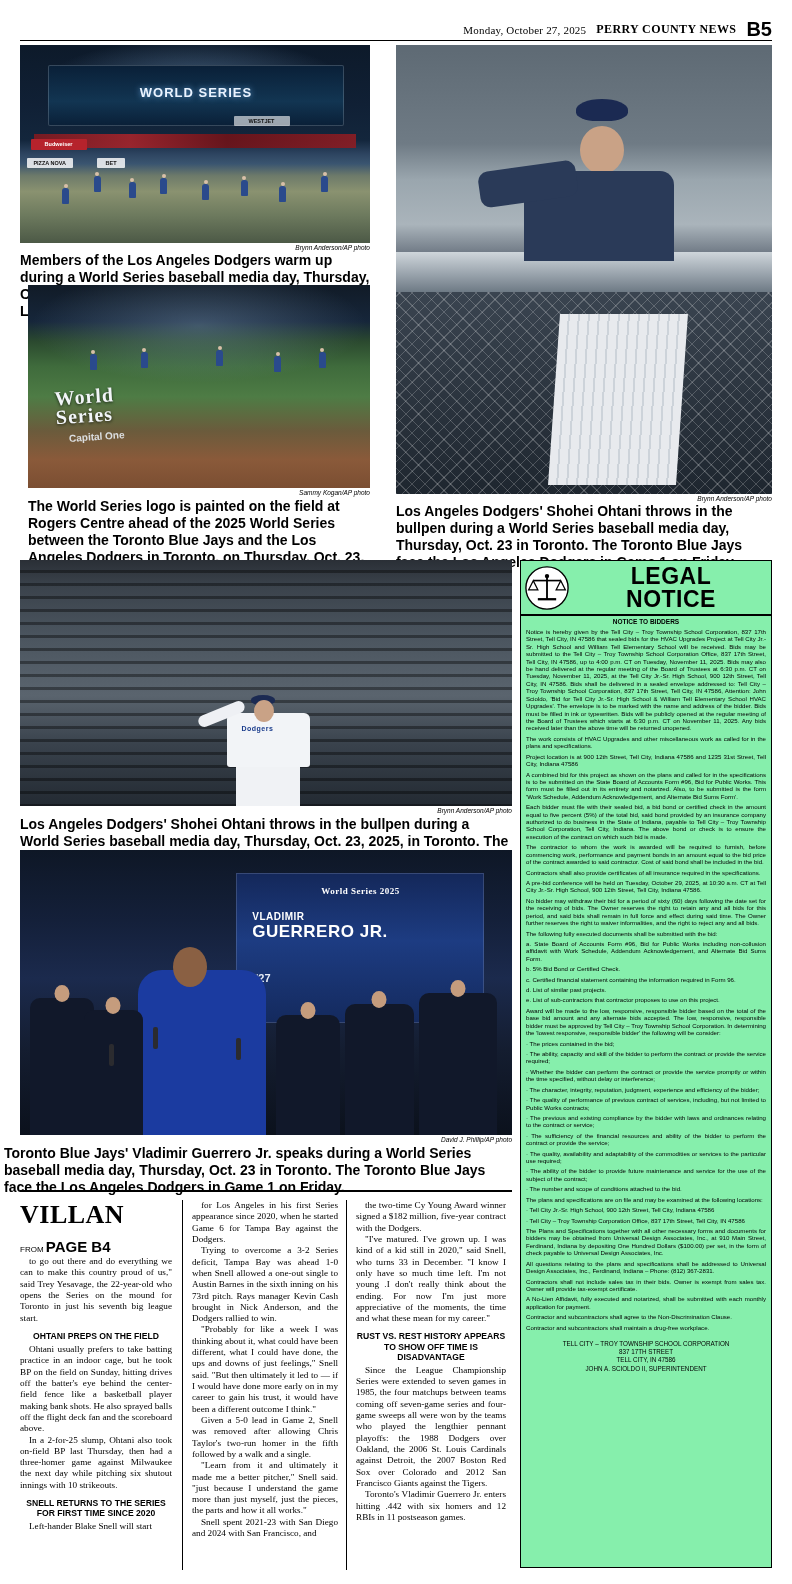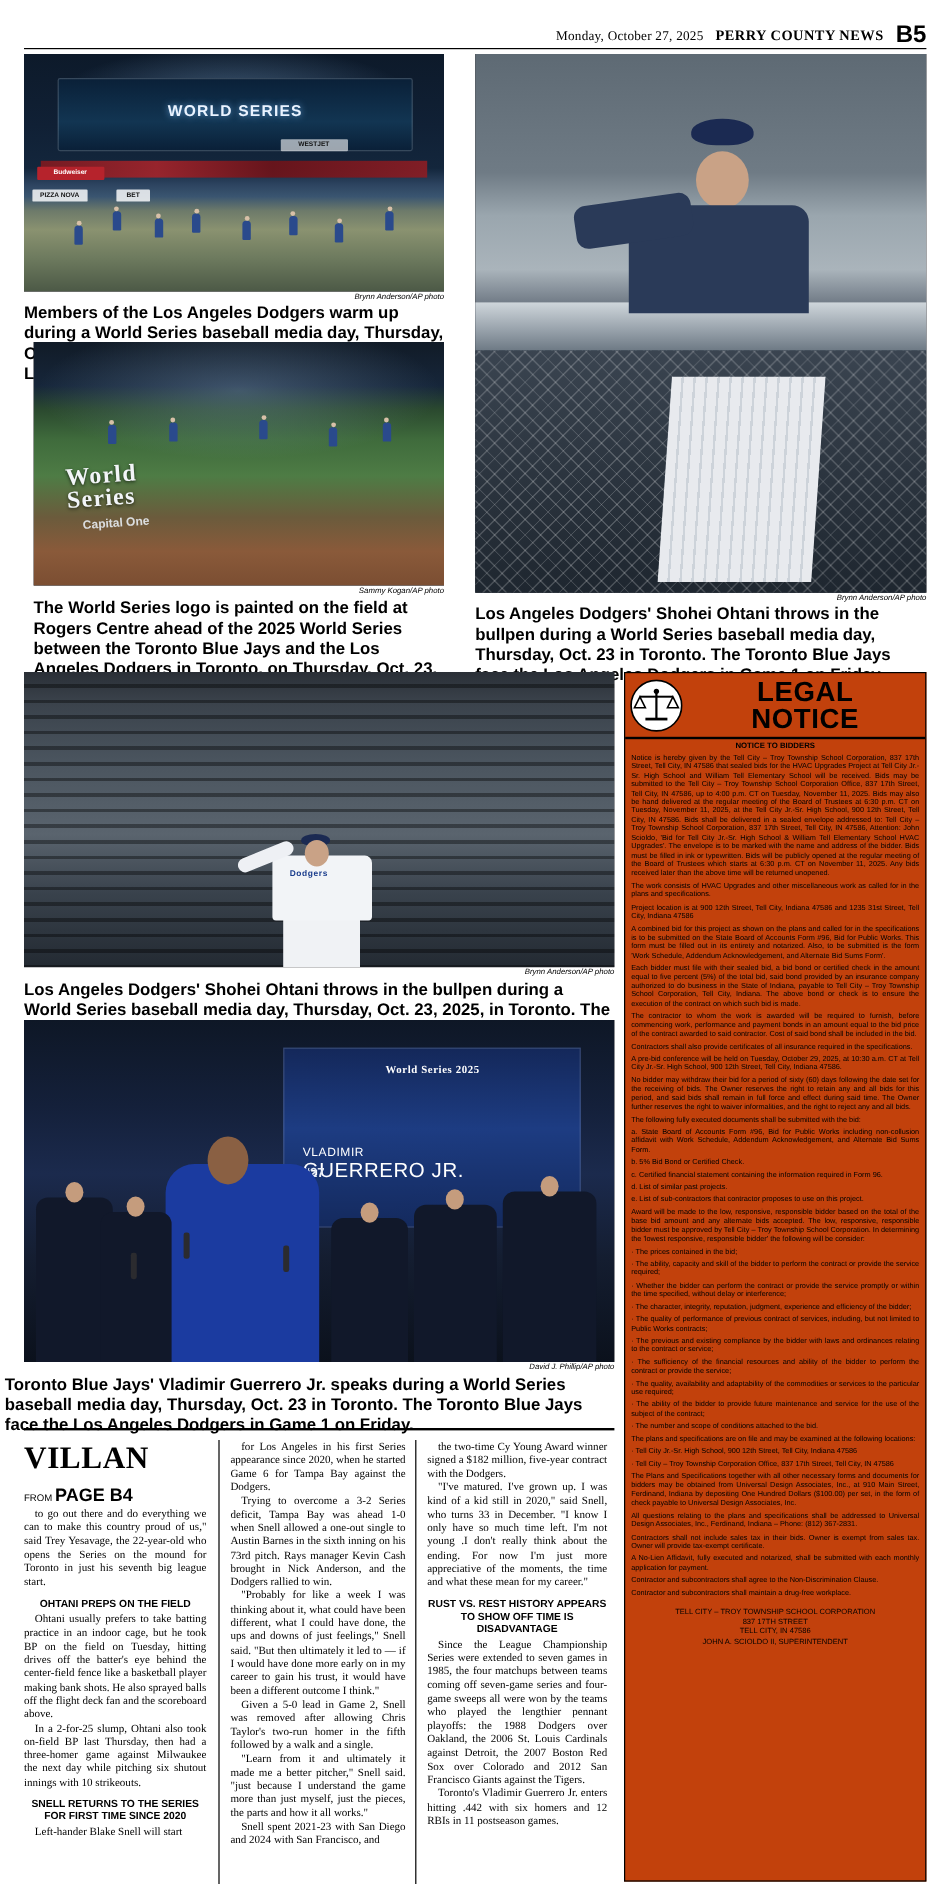--- a/index.html
+++ b/index.html
@@ -222,23 +222,22 @@
   .vlad-board .ws-mini {
     position: absolute; left: 50%; top: 8%;
     transform: translateX(-50%);
     color: #fff; font-family: "Liberation Serif", serif;
     font-size: 9px; font-weight: bold; letter-spacing: .5px;
   }
   .vlad-name {
     position: absolute; left: 6%; top: 26%;
     color: #ffffff;
     font-family: "Liberation Sans", sans-serif;
-    font-weight: normal;
+    font-weight: bold;
     line-height: 1.05;
-    margin-top: 44px;
   }
   .vlad-name .l1 { font-size: 10px; letter-spacing: .5px; }
   .vlad-name .l2 { font-size: 17px; letter-spacing: .5px; }
   .vlad-num {
     position: absolute; left: 6%; top: 66%;
     color: #e8eef7; font-family: "Liberation Sans", sans-serif;
     font-size: 11px; font-weight: bold;
   }
   .mic {
     position: absolute;
@@ -255,21 +254,21 @@
     position: absolute; left: 50%; top: -13px;
     transform: translateX(-50%);
     width: 15px; height: 17px; border-radius: 50%;
     background: #c59c7d;
   }
 
   
   .legal-box {
     position: absolute;
     border: 1.5px solid #000;
-    background: #c2410c;
+    background: #86efac;
     box-sizing: border-box;
   }
   .legal-head {
     display: flex;
     align-items: center;
     gap: 6px;
     padding: 4px 4px 2px 4px;
     border-bottom: 2px solid #000;
   }
   .scales {
@@ -539,21 +538,21 @@
     <span>FROM</span>
     <b>PAGE B4</b>
   </div>
 
   <div class="vrule" style="left:182px; top:1200px; height:370px;"></div>
   <div class="vrule" style="left:346px; top:1200px; height:370px;"></div>
 
   <div class="col" id="col1" style="left:20px; top:1256px; width:152px;">
       <p>to go out there and do everything we can to make this country proud of us," said Trey Yesavage, the 22-year-old who opens the Series on the mound for Toronto in just his seventh big league start.</p>
       <p class="subhead">OHTANI PREPS ON THE FIELD</p>
-      <p>Ohtani usually prefers to take batting practice in an indoor cage, but he took BP on the field on Tuesday, hitting drives off the batter's eye behind the center-field fence like a basketball player making bank shots. He also sprayed balls off the flight deck fan and the scoreboard above.</p>
+      <p>Ohtani usually prefers to take batting practice in an indoor cage, but he took BP on the field on Sunday, hitting drives off the batter's eye behind the center-field fence like a basketball player making bank shots. He also sprayed balls off the flight deck fan and the scoreboard above.</p>
       <p>In a 2-for-25 slump, Ohtani also took on-field BP last Thursday, then had a three-homer game against Milwaukee the next day while pitching six shutout innings with 10 strikeouts.</p>
       <p class="subhead">SNELL RETURNS TO THE SERIES FOR FIRST TIME SINCE 2020</p>
       <p>Left-hander Blake Snell will start</p>
     </div>
 
   <div class="col" id="col2" style="left:192px; top:1200px; width:146px;">
       <p>for Los Angeles in his first Series appearance since 2020, when he started Game 6 for Tampa Bay against the Dodgers.</p>
       <p>Trying to overcome a 3-2 Series deficit, Tampa Bay was ahead 1-0 when Snell allowed a one-out single to Austin Barnes in the sixth inning on his 73rd pitch. Rays manager Kevin Cash brought in Nick Anderson, and the Dodgers rallied to win.</p>
       <p>"Probably for like a week I was thinking about it, what could have been different, what I could have done, the ups and downs of just feelings," Snell said. "But then ultimately it led to — if I would have done more early on in my career to gain his trust, it would have been a different outcome I think."</p>
       <p>Given a 5-0 lead in Game 2, Snell was removed after allowing Chris Taylor's two-run homer in the fifth followed by a walk and a single.</p>

